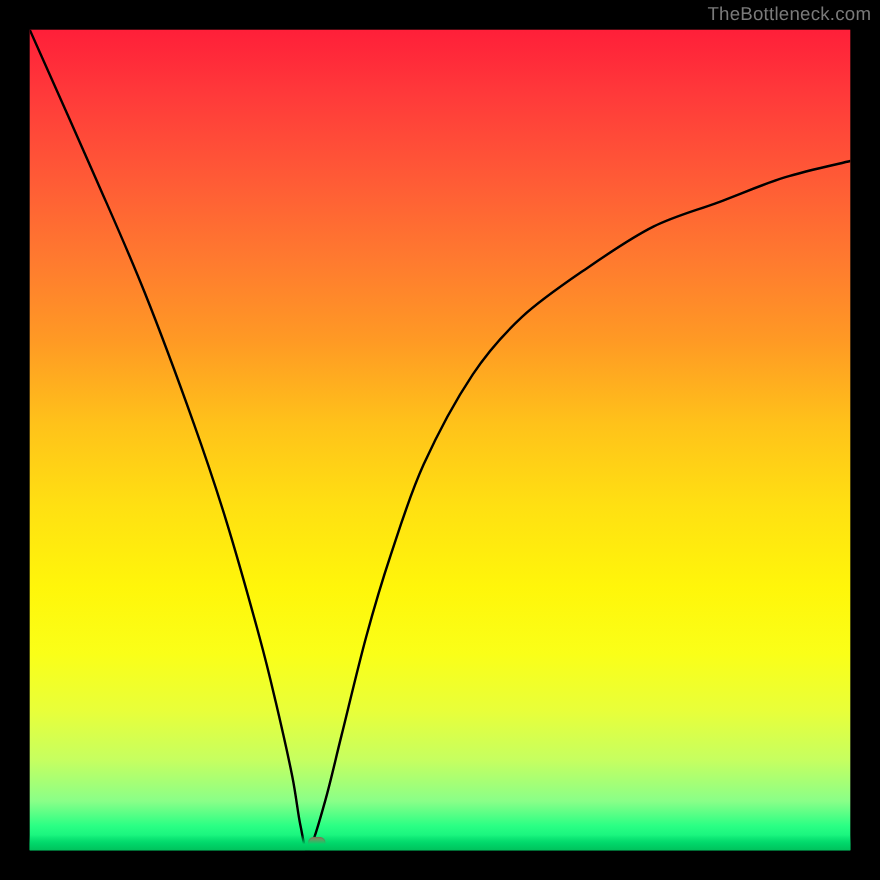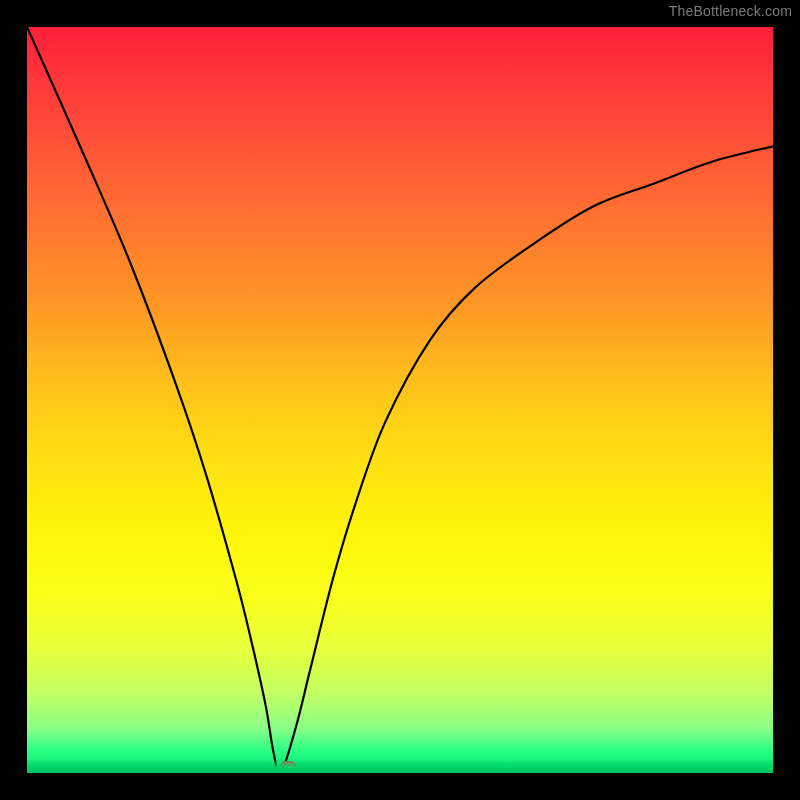--- a/index.html
+++ b/index.html
@@ -58,21 +58,21 @@
     height: 11px;
     border-radius: 5px;
     background: #c9605e;
     box-shadow: 0 0 0 1px rgba(0,0,0,0.15) inset;
   }
   .attrib {
     position: absolute;
     top: 3px;
     right: 8px;
     font-family: Arial, Helvetica, sans-serif;
-    font-size: 14px;
+    font-size: 17px;
     color: #7a7a7a;
     letter-spacing: 0.2px;
     user-select: none;
   }
 </style>
 </head>
 <body>
 
 <div class="frame">
   <div class="plot-area">

